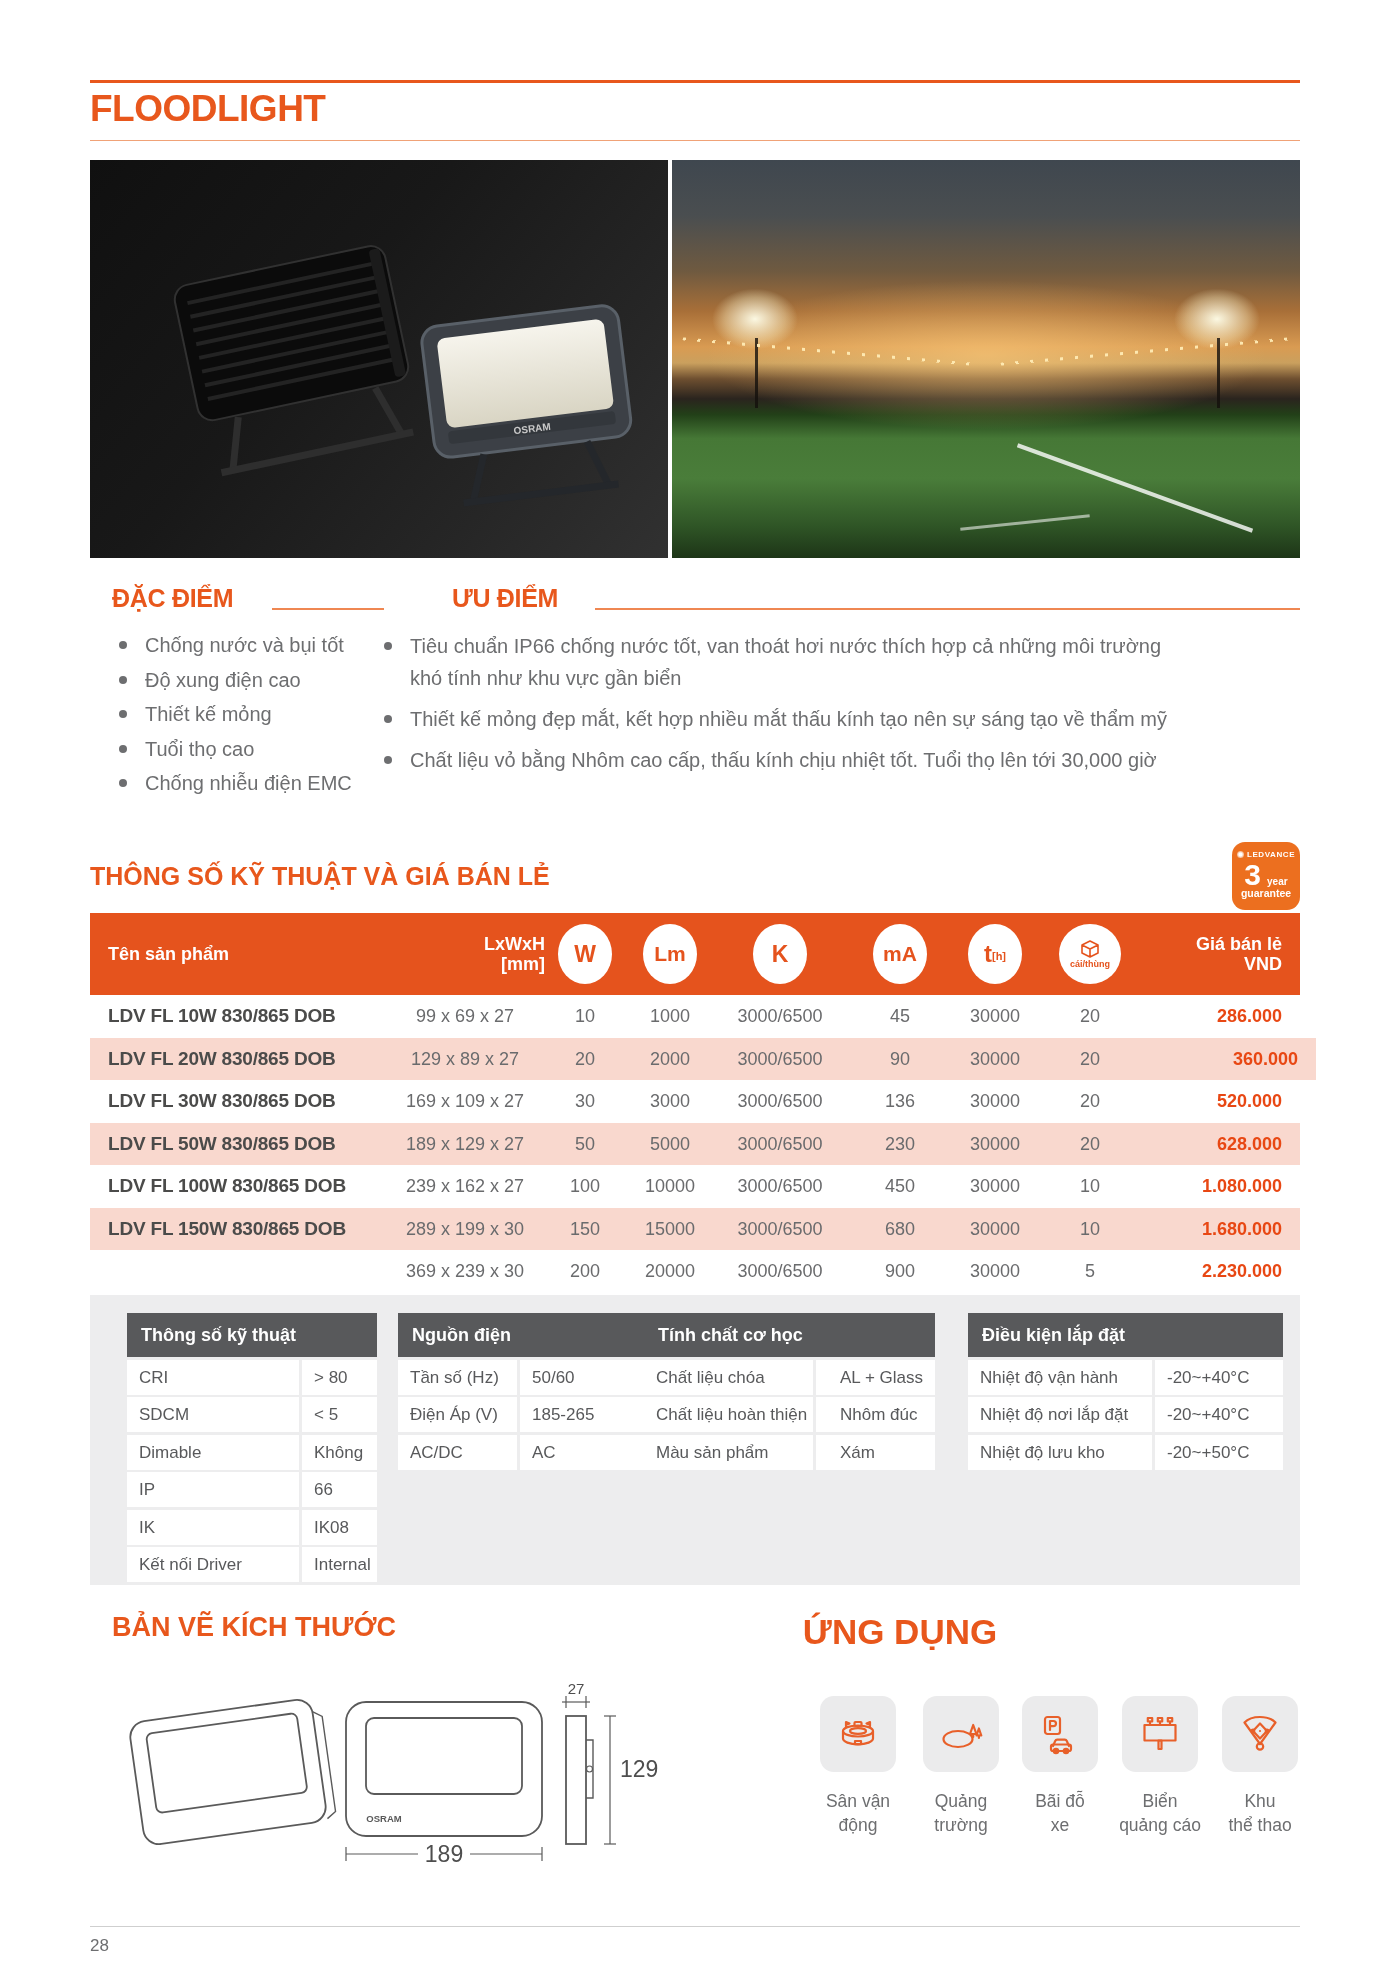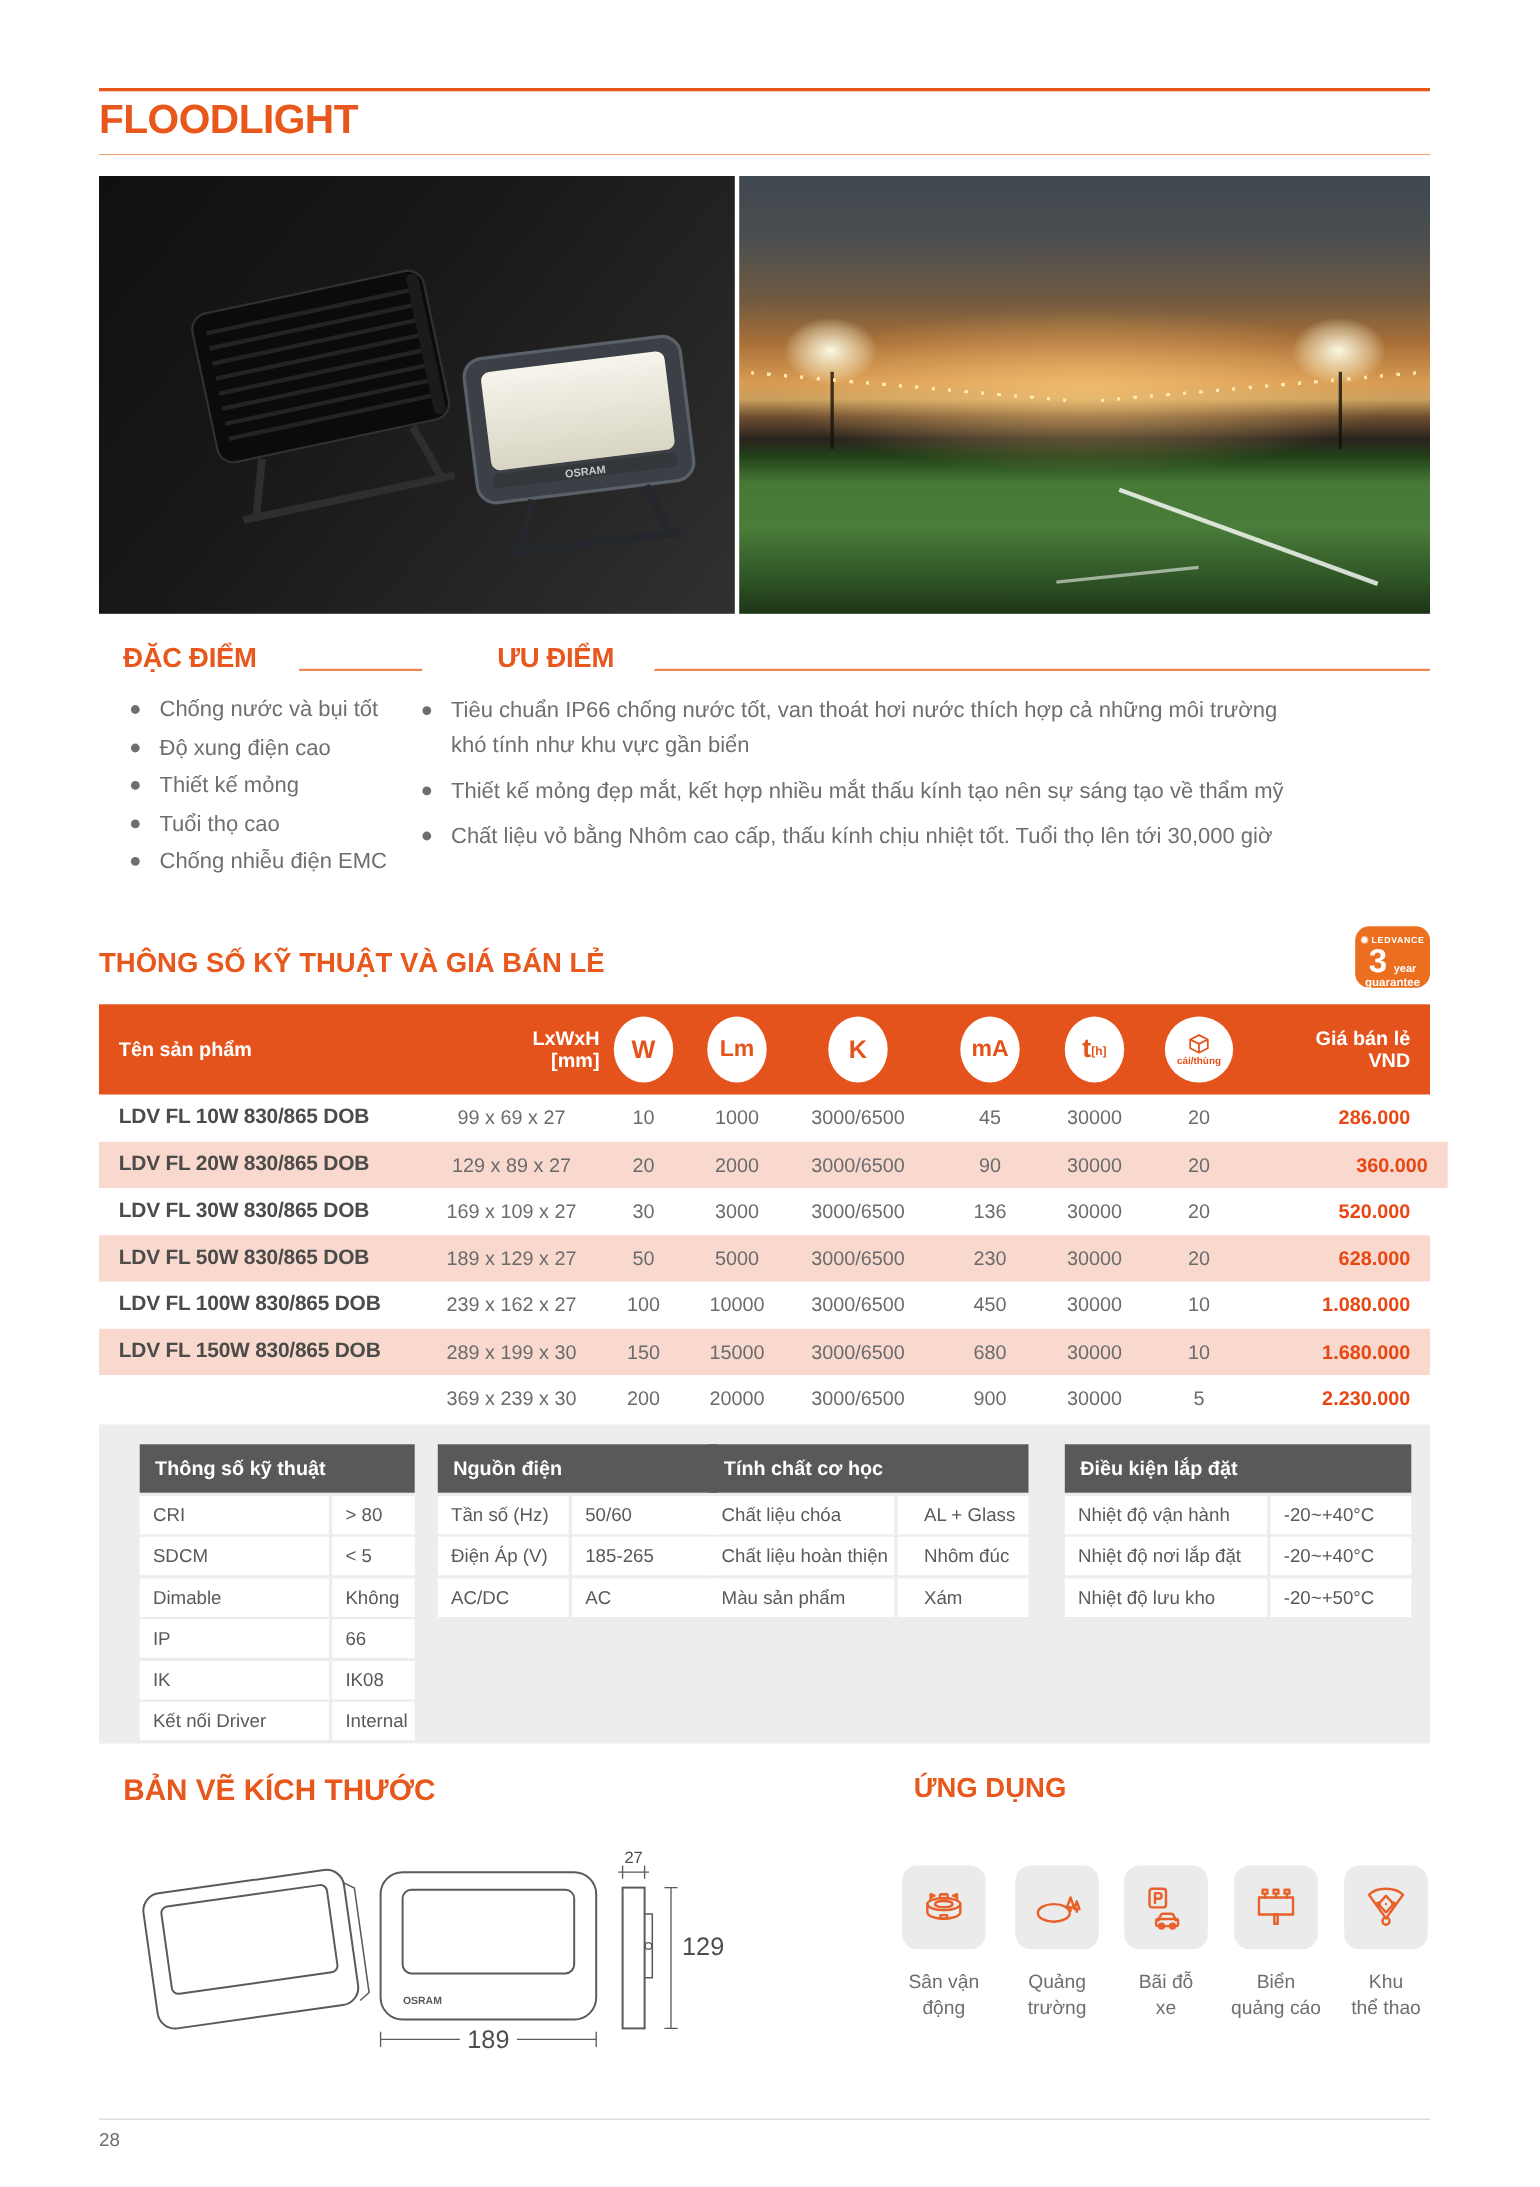--- a/index.html
+++ b/index.html
@@ -42,21 +42,21 @@
   .feat-list{left:117px;top:628px;width:300px;font-size:20px;color:#6d6e70;}
   .feat-list li{position:relative;padding-left:28px;height:34.5px;line-height:34.5px;}
   .bullet-dot{position:absolute;left:2px;top:13px;width:8px;height:8px;border-radius:50%;background:#6d6e70;}
   .adv-list{left:382px;top:630px;width:918px;font-size:20px;color:#6d6e70;}
   .adv-list li{position:relative;padding-left:28px;margin-bottom:9px;line-height:32px;}
   .adv-list .bullet-dot{top:12px;}
   .adv-line{display:block;white-space:nowrap;}
 
   
   .specs-title{left:90px;top:862px;font-size:25px;font-weight:bold;color:#e8571c;}
-  .badge{left:1232px;top:842px;width:68px;height:56px;background:#ec6f1f;border-radius:13px;color:#fff;text-align:center;}
+  .badge{left:1232px;top:842px;width:68px;height:68px;background:#ec6f1f;border-radius:13px;color:#fff;text-align:center;}
   .badge-brand{margin-top:8px;font-size:8px;font-weight:bold;letter-spacing:.6px;display:flex;align-items:center;justify-content:center;gap:3px;}
   .badge-dot{width:7px;height:7px;border-radius:50%;background:radial-gradient(circle,#fff 30%,rgba(255,255,255,.45) 70%);}
   .badge-mid{display:flex;align-items:flex-end;justify-content:center;gap:6px;margin-top:3px;}
   .badge-num{font-size:30px;font-weight:bold;line-height:.85;}
   .badge-year{font-size:10px;font-weight:bold;margin-bottom:1px;}
   .badge-guarantee{font-size:10.5px;font-weight:bold;margin-top:-1px;}
 
   
   .thead{left:90px;top:913px;width:1210px;height:82px;background:#e5531d;color:#fff;font-weight:bold;}
   .thead .h-name{position:absolute;left:18px;top:0;height:82px;line-height:82px;font-size:18px;}
@@ -94,21 +94,21 @@
   .sub-header{height:44px;line-height:44px;background:#58595b;color:#fff;font-weight:bold;font-size:18px;padding-left:14px;box-sizing:border-box;}
   .sub-row{display:flex;height:35px;margin-top:2.5px;gap:3px;}
   .sub-row div{background:#fff;line-height:35px;font-size:17px;color:#58595b;padding-left:12px;box-sizing:border-box;}
   .st1 .sub-label{width:172px;} .st1 .sub-value{flex:1;}
   .st2 .sub-label{width:119px;} .st2 .sub-value{flex:1;}
   .st3 .sub-label{width:169px;} .st3 .sub-value{flex:1;padding-left:24px;}
   .st4 .sub-label{width:184px;} .st4 .sub-value{flex:1;}
 
   
   .dim-title{left:112px;top:1612px;font-size:27px;font-weight:bold;color:#e8571c;}
-  .app-title{left:740px;top:1612px;width:320px;text-align:center;font-size:25px;font-weight:bold;color:#e8571c;}
+  .app-title{left:740px;top:1612px;width:320px;text-align:center;font-size:35px;font-weight:bold;color:#e8571c;}
   .drawings{left:108px;top:1682px;}
   .tile{position:absolute;top:1696px;width:76px;height:76px;background:#ebebec;border-radius:14px;display:flex;align-items:center;justify-content:center;}
   .t0{left:820px;} .t1{left:923px;} .t2{left:1022px;} .t3{left:1122px;} .t4{left:1222px;}
   .tile-label{position:absolute;top:1789px;width:110px;text-align:center;font-size:17.5px;line-height:24px;color:#6d6e70;}
   .l0{left:803px;} .l1{left:906px;} .l2{left:1005px;} .l3{left:1105px;} .l4{left:1205px;}
 
   .footer-rule{left:90px;top:1926px;width:1210px;height:1px;background:#cfcfcf;}
   .page-num{left:90px;top:1936px;font-size:17px;color:#6d6e70;}
 </style>
 </head>

